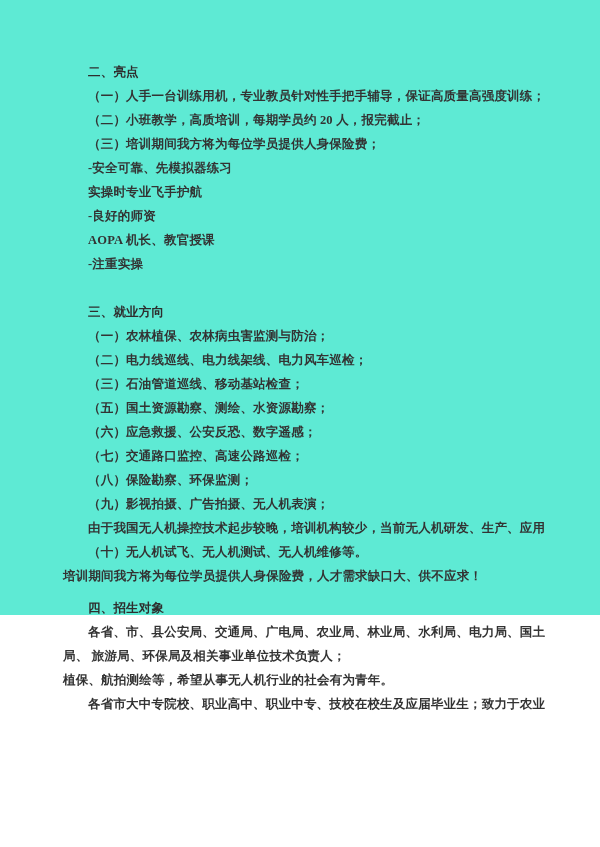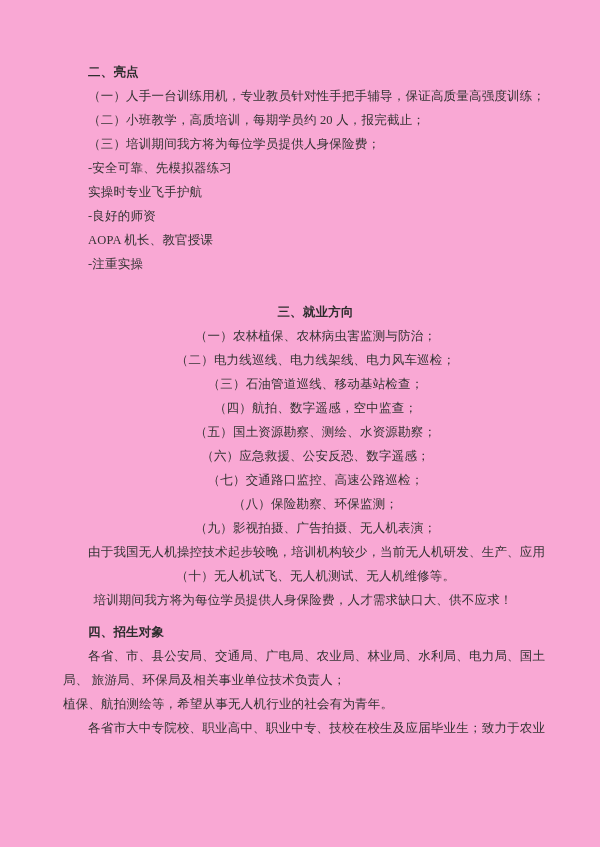--- a/index.html
+++ b/index.html
@@ -11,45 +11,46 @@
     height: 847px;
     background: #ffffff;
     position: relative;
     overflow: hidden;
     font-family: "Liberation Serif", "DejaVu Serif", serif;
   }
   .page {
     position: absolute;
     left: 0; top: 0;
     width: 600px;
-    height: 847px;
-    background: #f9a8d4;
+    height: 615px;
+    background: #5eead4;
   }
   .doc {
     position: absolute;
     left: 63px;
     top: 60px;
     width: 480px;
     font-size: 12.5px;
     line-height: 24px;
     color: #333333;
     letter-spacing: 0.2px;
   }
   .section { margin: 0; padding: 0; }
-  .section-employment { margin-top: 24px; text-align: center; }
+  .section-employment { margin-top: 24px; }
   .section-enrollment { margin-top: 8px; }
   .heading {
     font-weight: bold;
     text-indent: 2em;
     white-space: nowrap;
     color: #2e2e2e;
   }
   .line {
     white-space: nowrap;
     text-indent: 0;
+    font-weight: bold;
   }
   .line.indent {
     text-indent: 2em;
   }
 </style>
 </head>
 <body style="background: rgb(255, 255, 255);">
 
 <div class="page">
   <div class="doc" id="doc-root" style="color: rgb(51, 51, 51);">
@@ -62,21 +63,20 @@
         <div class="line indent">实操时专业飞手护航</div>
         <div class="line indent">-良好的师资</div>
         <div class="line indent">AOPA 机长、教官授课</div>
         <div class="line indent">-注重实操</div>
       </section>
       <section class="section section-employment">
         <div class="heading">三、就业方向</div>
         <div class="line indent">（一）农林植保、农林病虫害监测与防治；</div>
         <div class="line indent">（二）电力线巡线、电力线架线、电力风车巡检；</div>
         <div class="line indent">（三）石油管道巡线、移动基站检查；</div>
-        <div class="line indent">（四）航拍、数字遥感，空中监查；</div>
         <div class="line indent">（五）国土资源勘察、测绘、水资源勘察；</div>
         <div class="line indent">（六）应急救援、公安反恐、数字遥感；</div>
         <div class="line indent">（七）交通路口监控、高速公路巡检；</div>
         <div class="line indent">（八）保险勘察、环保监测；</div>
         <div class="line indent">（九）影视拍摄、广告拍摄、无人机表演；</div>
         <div class="line indent">由于我国无人机操控技术起步较晚，培训机构较少，当前无人机研发、生产、应用</div>
         <div class="line indent">（十）无人机试飞、无人机测试、无人机维修等。</div>
         <div class="line">培训期间我方将为每位学员提供人身保险费，人才需求缺口大、供不应求！</div>
       </section>
       <section class="section section-enrollment">

